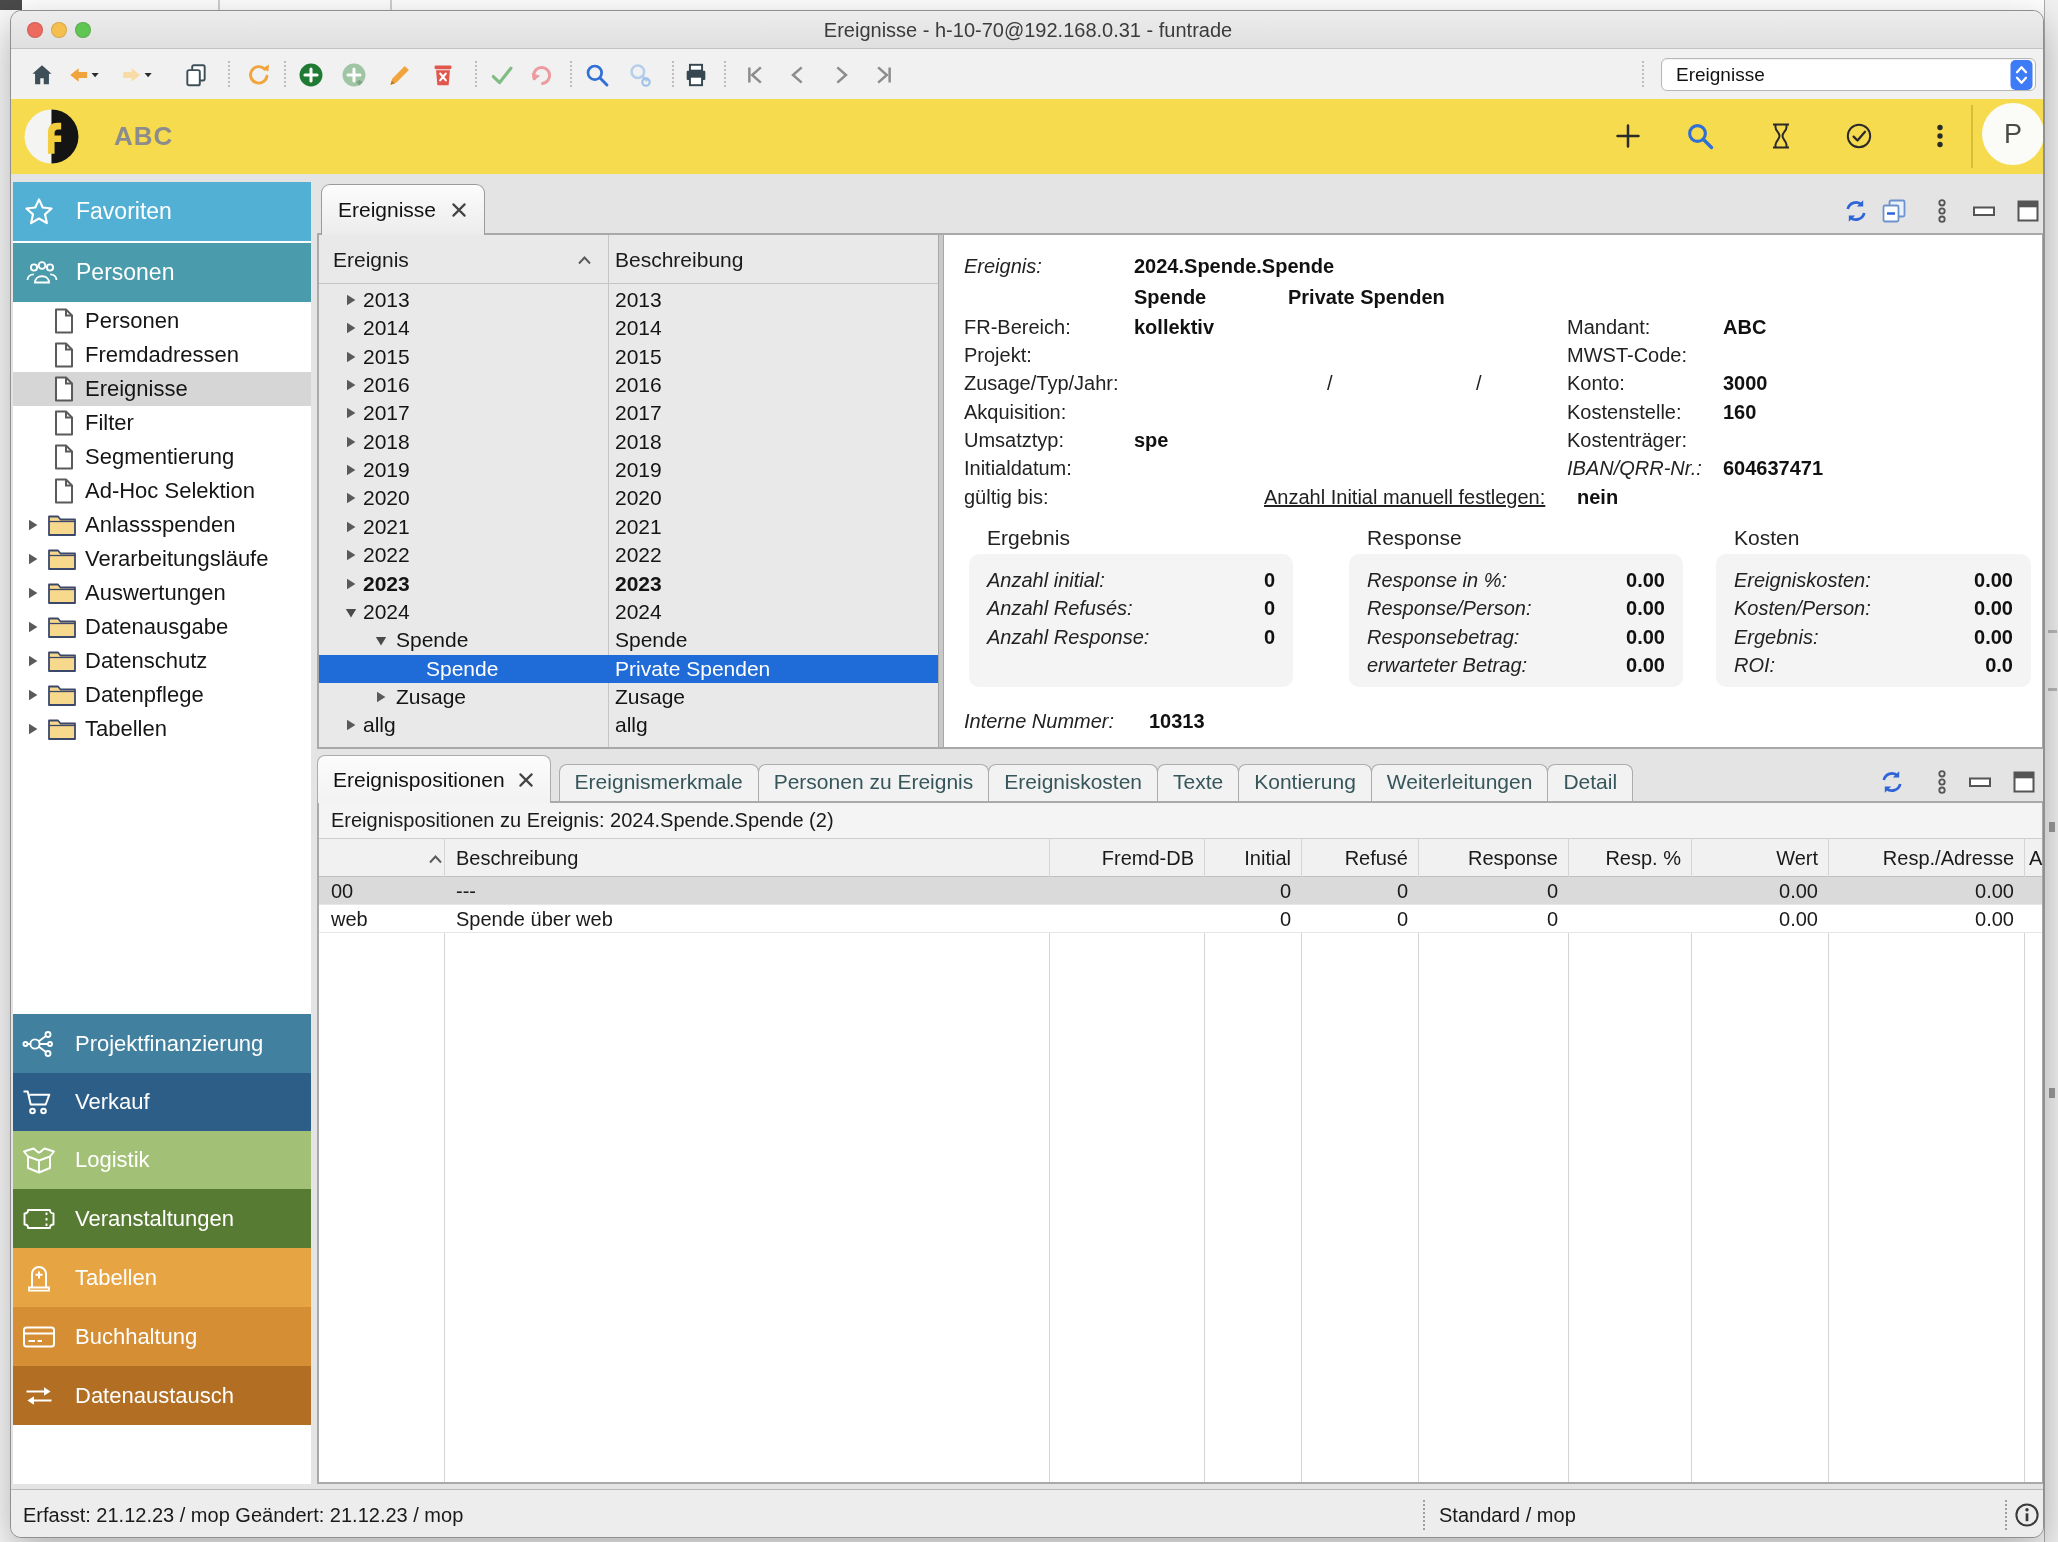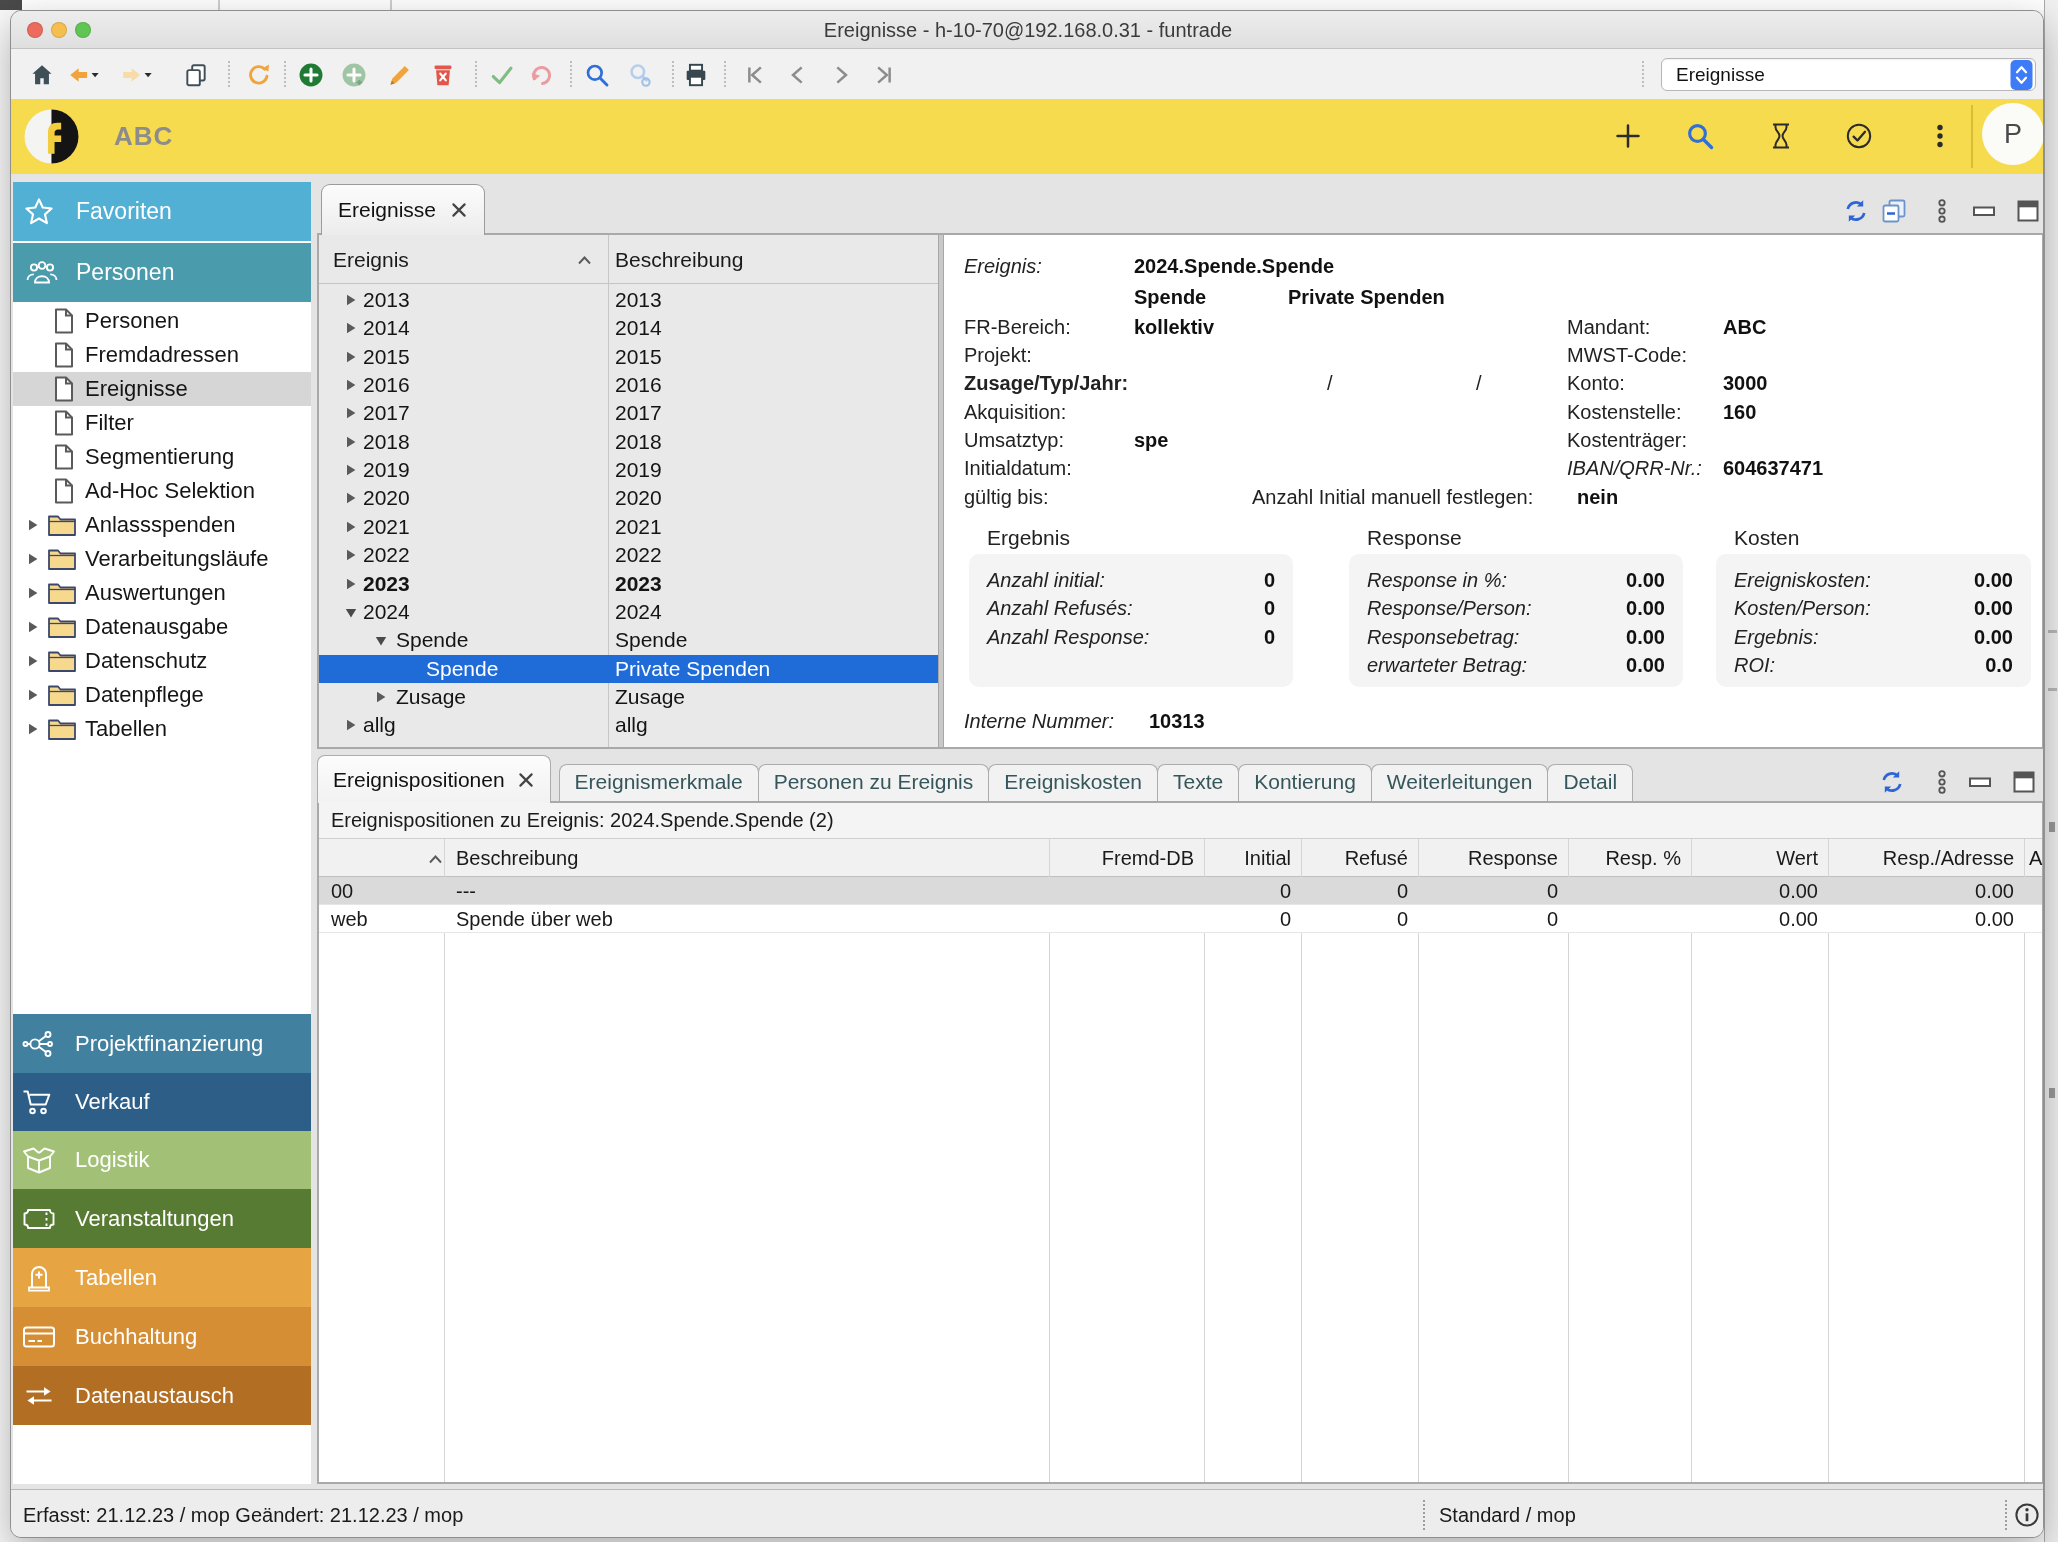--- a/index.html
+++ b/index.html
@@ -748,29 +748,29 @@
       </div>
       <div class="a" style="left: 927px; top: 224px; width: 6px; height: 512px; background: rgb(201, 201, 201); border-left: 1px solid rgb(168, 168, 168); border-right: 1px solid rgb(168, 168, 168);"></div>
       <div class="a" style="left: 933px; top: 224px; width: 1098px; height: 512px; background: rgb(255, 255, 255); overflow: hidden;">
         <div class="a dlabel it" style="left: 20px; top: 18px; height: 26px; line-height: 26px;">Ereignis:</div>
         <div class="a dval" style="left: 190px; top: 18px; height: 26px; line-height: 26px;">2024.Spende.Spende</div>
         <div class="a dval" style="left: 190px; top: 49px; height: 26px; line-height: 26px;">Spende</div>
         <div class="a dval" style="left: 344px; top: 49px; height: 26px; line-height: 26px;">Private Spenden</div>
         <div class="a dlabel" style="left: 20px; top: 79px; height: 26px; line-height: 26px;">FR-Bereich:</div>
         <div class="a dval" style="left: 190px; top: 79px; height: 26px; line-height: 26px;">kollektiv</div>
         <div class="a dlabel" style="left: 20px; top: 107px; height: 26px; line-height: 26px;">Projekt:</div>
-        <div class="a dlabel" style="left: 20px; top: 135px; height: 26px; line-height: 26px; font-weight: bold;">Zusage/Typ/Jahr:</div>
+        <div class="a dlabel" style="left: 20px; top: 135px; height: 26px; line-height: 26px;">Zusage/Typ/Jahr:</div>
         <div class="a dlabel" style="left: 383px; top: 135px; height: 26px; line-height: 26px;">/</div>
         <div class="a dlabel" style="left: 532px; top: 135px; height: 26px; line-height: 26px;">/</div>
         <div class="a dlabel" style="left: 20px; top: 164px; height: 26px; line-height: 26px;">Akquisition:</div>
         <div class="a dlabel" style="left: 20px; top: 192px; height: 26px; line-height: 26px;">Umsatztyp:</div>
         <div class="a dval" style="left: 190px; top: 192px; height: 26px; line-height: 26px;">spe</div>
         <div class="a dlabel" style="left: 20px; top: 220px; height: 26px; line-height: 26px;">Initialdatum:</div>
         <div class="a dlabel" style="left: 20px; top: 249px; height: 26px; line-height: 26px;">gültig bis:</div>
-        <div class="a dlabel" style="left: 308px; top: 249px; height: 26px; line-height: 26px;">Anzahl Initial manuell festlegen:</div>
+        <div class="a dlabel" style="left: 320px; top: 249px; height: 26px; line-height: 26px; text-decoration: underline;">Anzahl Initial manuell festlegen:</div>
         <div class="a dval" style="left: 633px; top: 249px; height: 26px; line-height: 26px;">nein</div>
         <div class="a dlabel" style="left: 623px; top: 79px; height: 26px; line-height: 26px;">Mandant:</div>
         <div class="a dval" style="left: 779px; top: 79px; height: 26px; line-height: 26px;">ABC</div>
         <div class="a dlabel" style="left: 623px; top: 107px; height: 26px; line-height: 26px;">MWST-Code:</div>
         <div class="a dlabel" style="left: 623px; top: 135px; height: 26px; line-height: 26px;">Konto:</div>
         <div class="a dval" style="left: 779px; top: 135px; height: 26px; line-height: 26px;">3000</div>
         <div class="a dlabel" style="left: 623px; top: 164px; height: 26px; line-height: 26px;">Kostenstelle:</div>
         <div class="a dval" style="left: 779px; top: 164px; height: 26px; line-height: 26px;">160</div>
         <div class="a dlabel" style="left: 623px; top: 192px; height: 26px; line-height: 26px;">Kostenträger:</div>
         <div class="a dlabel it" style="left: 623px; top: 220px; height: 26px; line-height: 26px;">IBAN/QRR-Nr.:</div>

